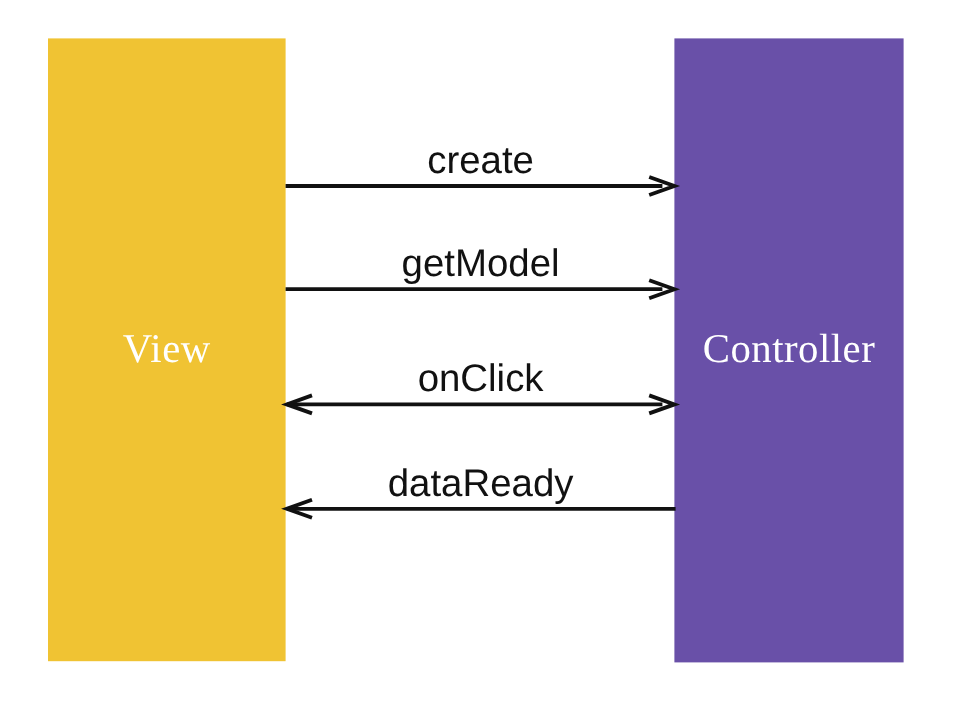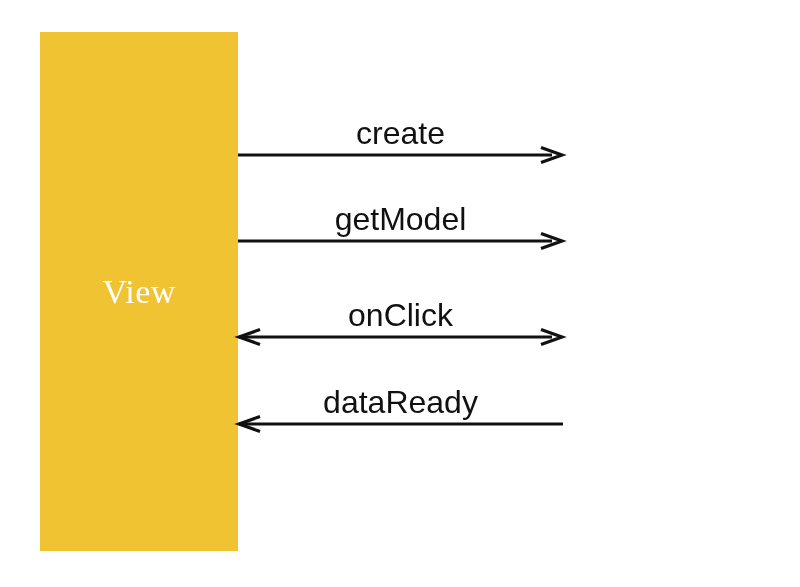--- a/index.html
+++ b/index.html
@@ -84,20 +84,23 @@
 </style>
 </head>
 <body>
 
 <div id="canvas">
 
   <div class="lifeline-box" id="view-box">
     <span class="lifeline-label">View</span>
   </div>
 
+  <div class="lifeline-box" id="controller-box">
+    <span class="lifeline-label">Controller</span>
+  </div>
 
   <div class="message" id="msg-create">
     <span class="msg-label">create</span>
     <svg class="msg-arrow" viewBox="0 0 325 24" width="325" height="24" preserveAspectRatio="none">
       <line x1="0" y1="12" x2="314" y2="12" stroke="#111111" stroke-width="3.2"></line>
       <polyline points="303,4.5 324,12 303,19.5" fill="none" stroke="#111111" stroke-width="3.2" stroke-linecap="butt" stroke-linejoin="miter"></polyline>
     </svg>
   </div>
 
   <div class="message" id="msg-onclick">

